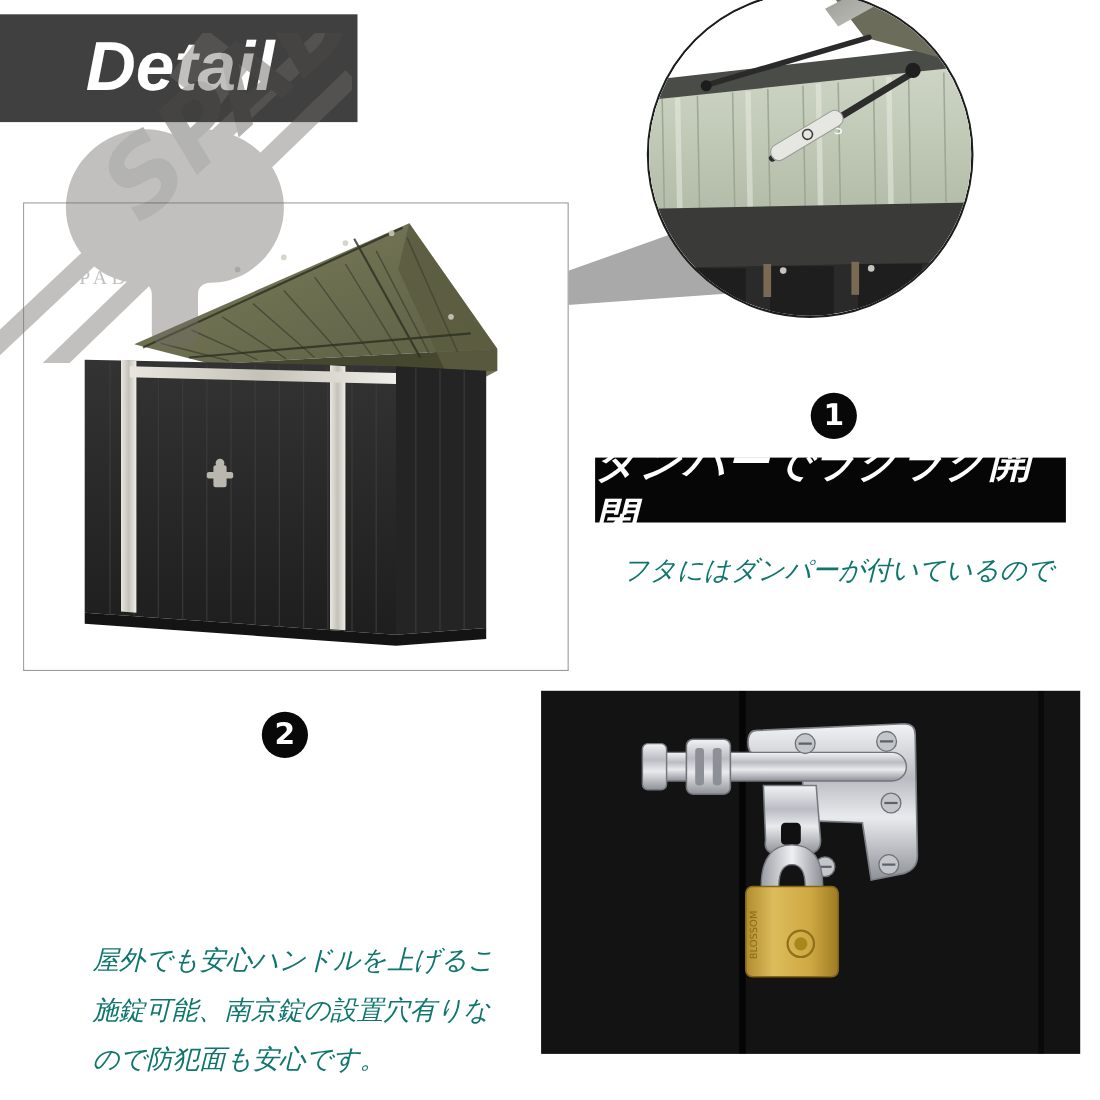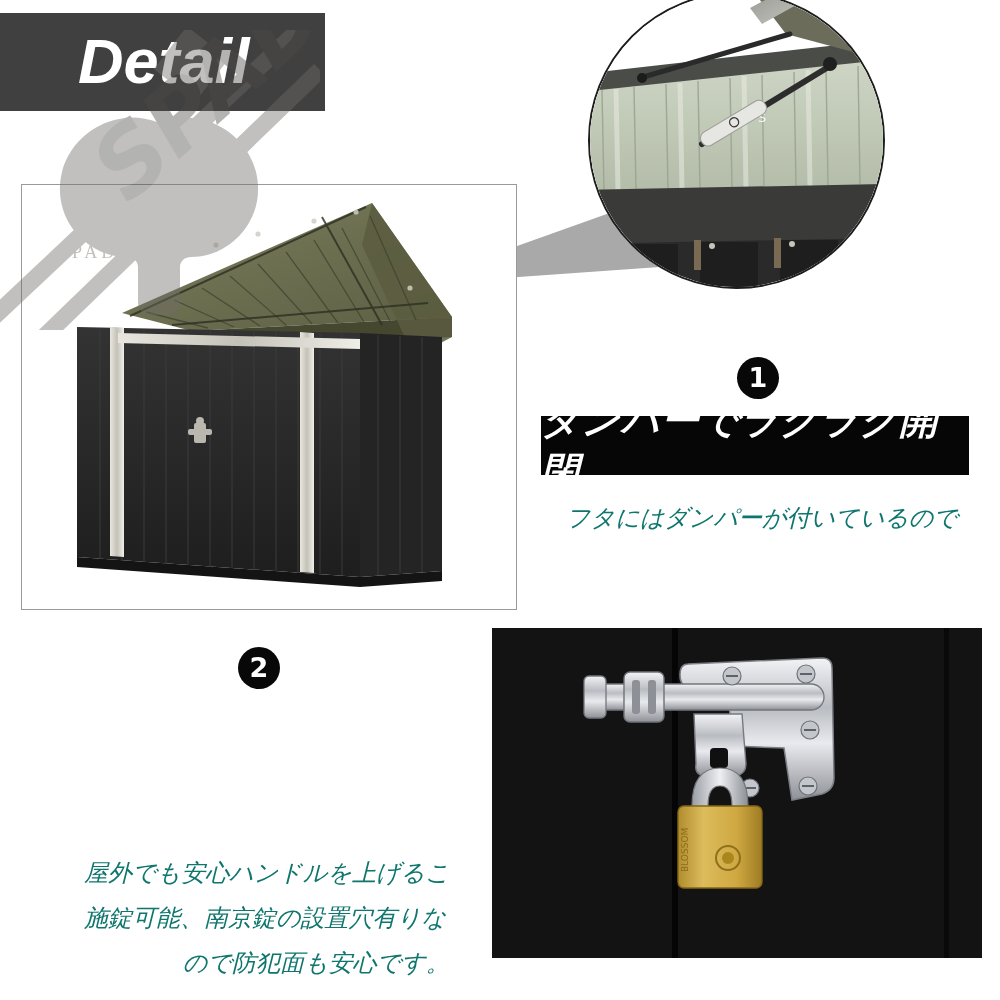--- a/index.html
+++ b/index.html
@@ -74,21 +74,21 @@
   .bar-2{left:141px;top:715px;width:243px;height:59px;font-size:38px;letter-spacing:2px;}
 
   
   .copy{
     position:absolute;color:#0f766e;font-style:italic;
     font-size:24px;line-height:45px;z-index:7;white-space:nowrap;
     font-family:"DejaVu Sans","Liberation Sans",sans-serif;
   }
   .copy-1{left:566px;top:496px;}
   .copy-2{left:84px;top:823px;margin-top:28px;}
-  .copy-2 .l3{display:block;text-align:right;}
+  .copy-2 .l3{display:block;text-align:left;}
 
   
   .lock-frame{
     position:absolute;left:492px;top:628px;width:490px;height:330px;
     background:#101010;overflow:hidden;z-index:3;
   }
   .lock-frame svg{position:absolute;left:0;top:0;}
 </style>
 </head>
 <body>

